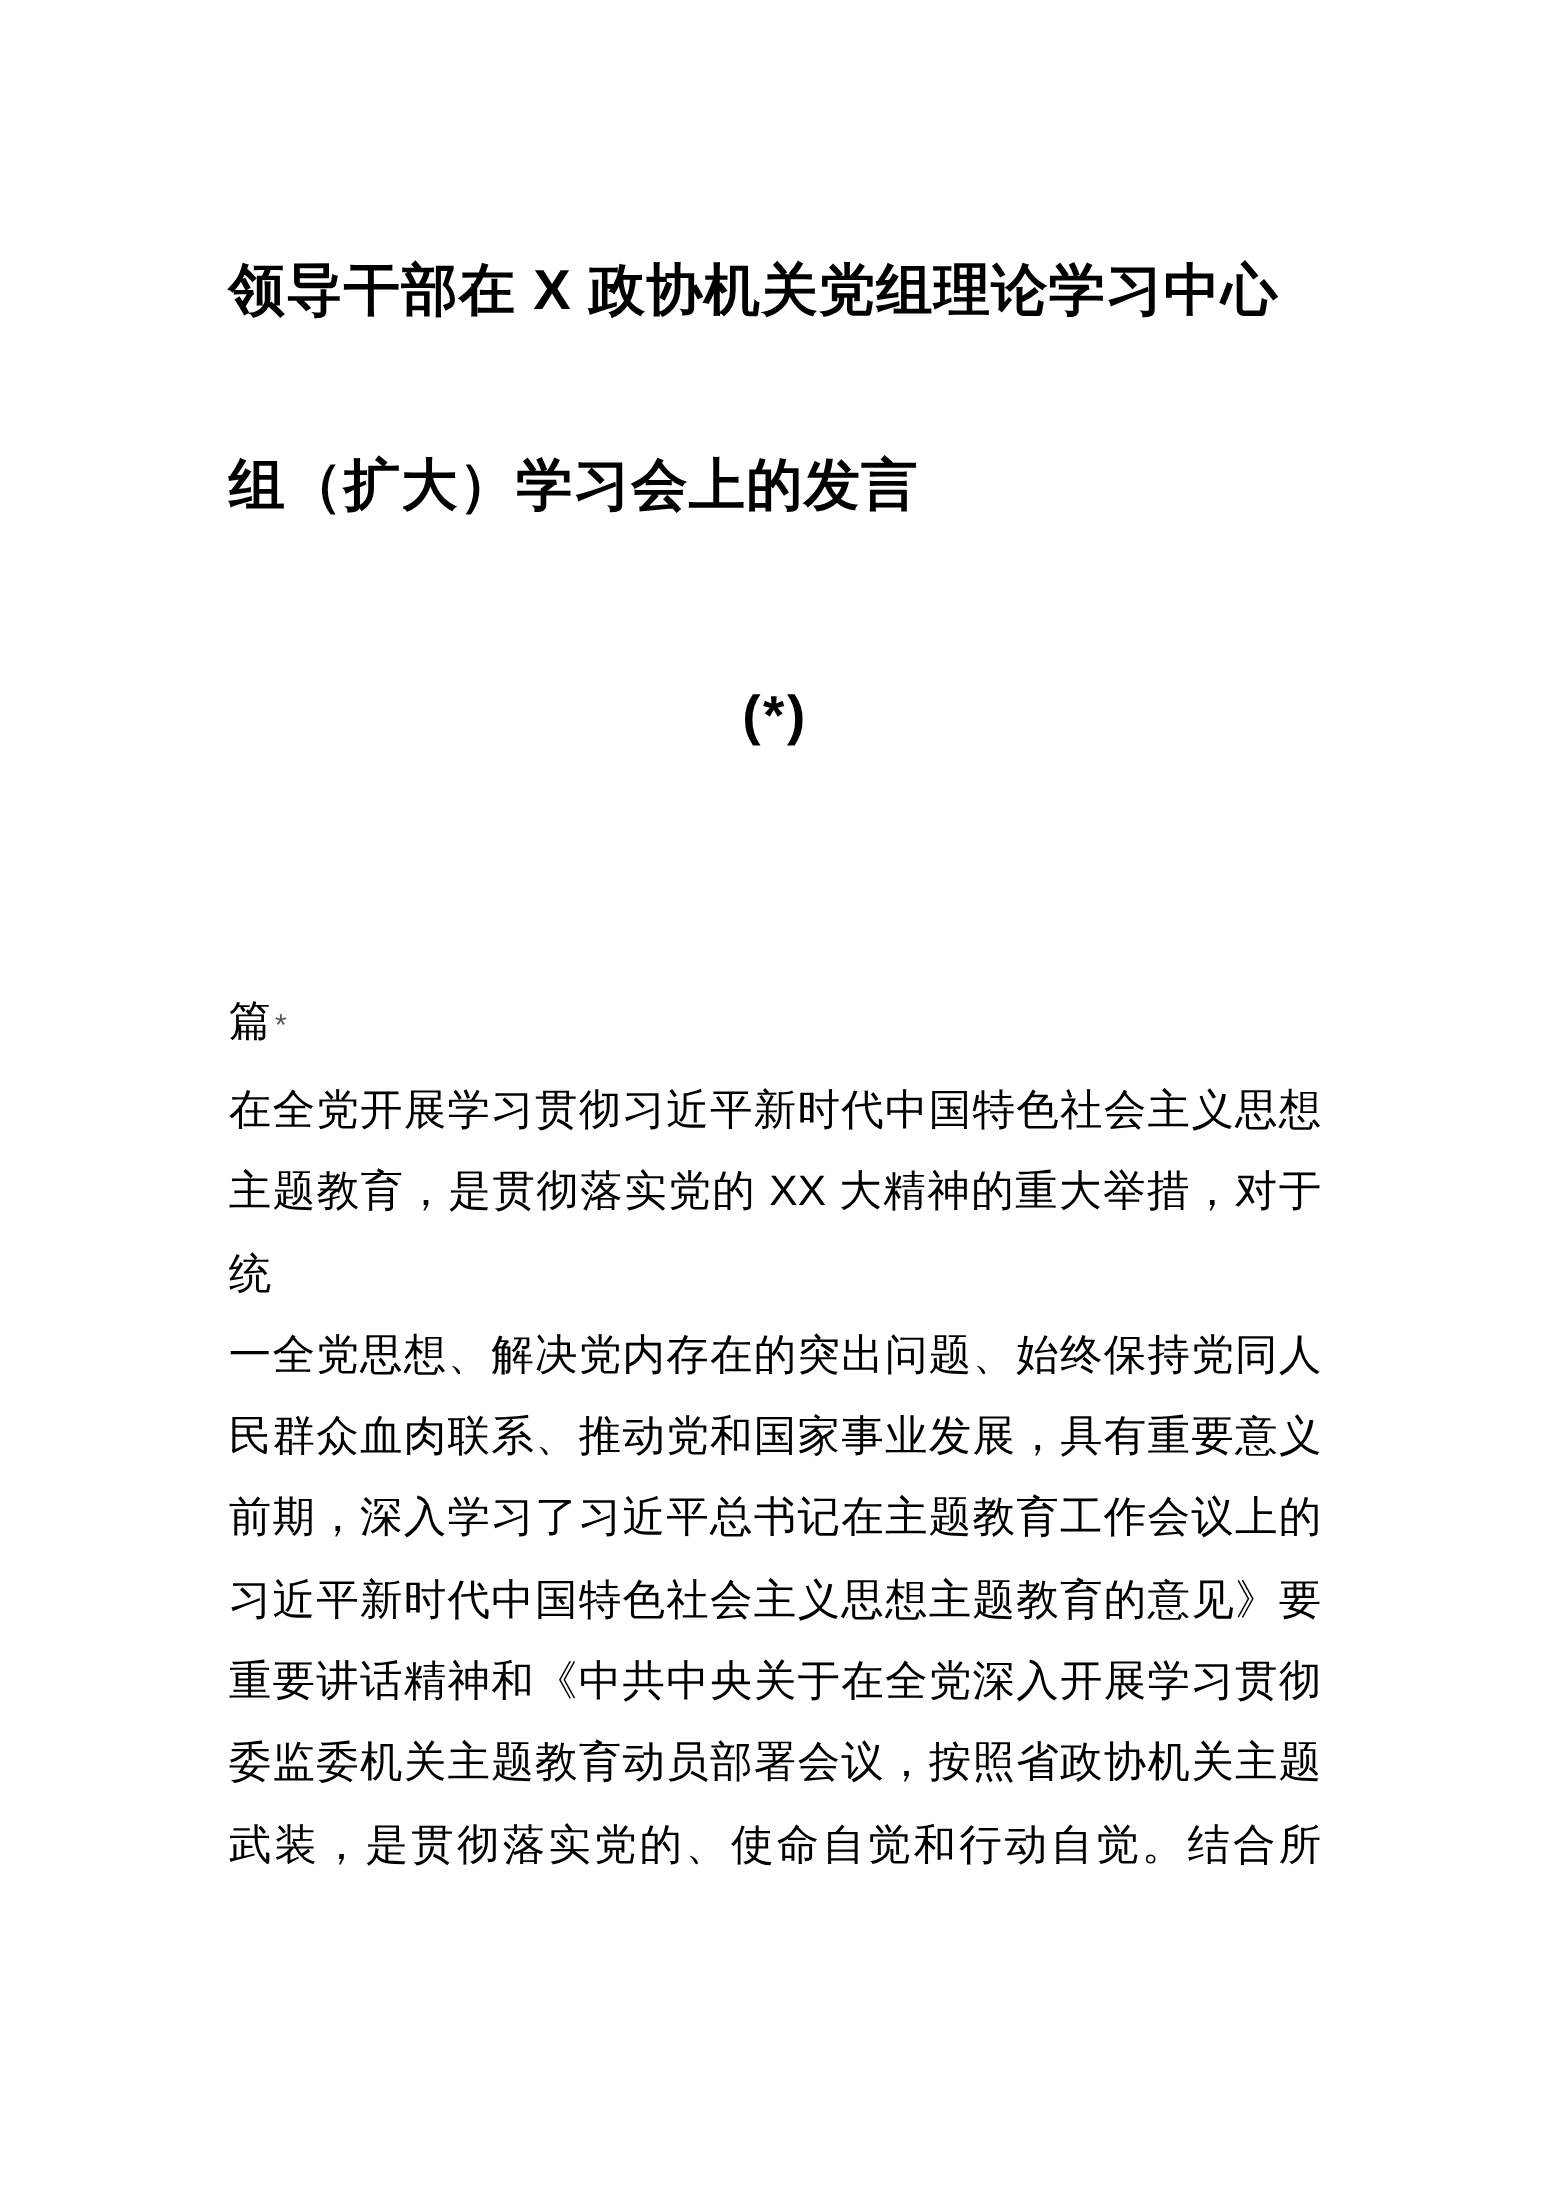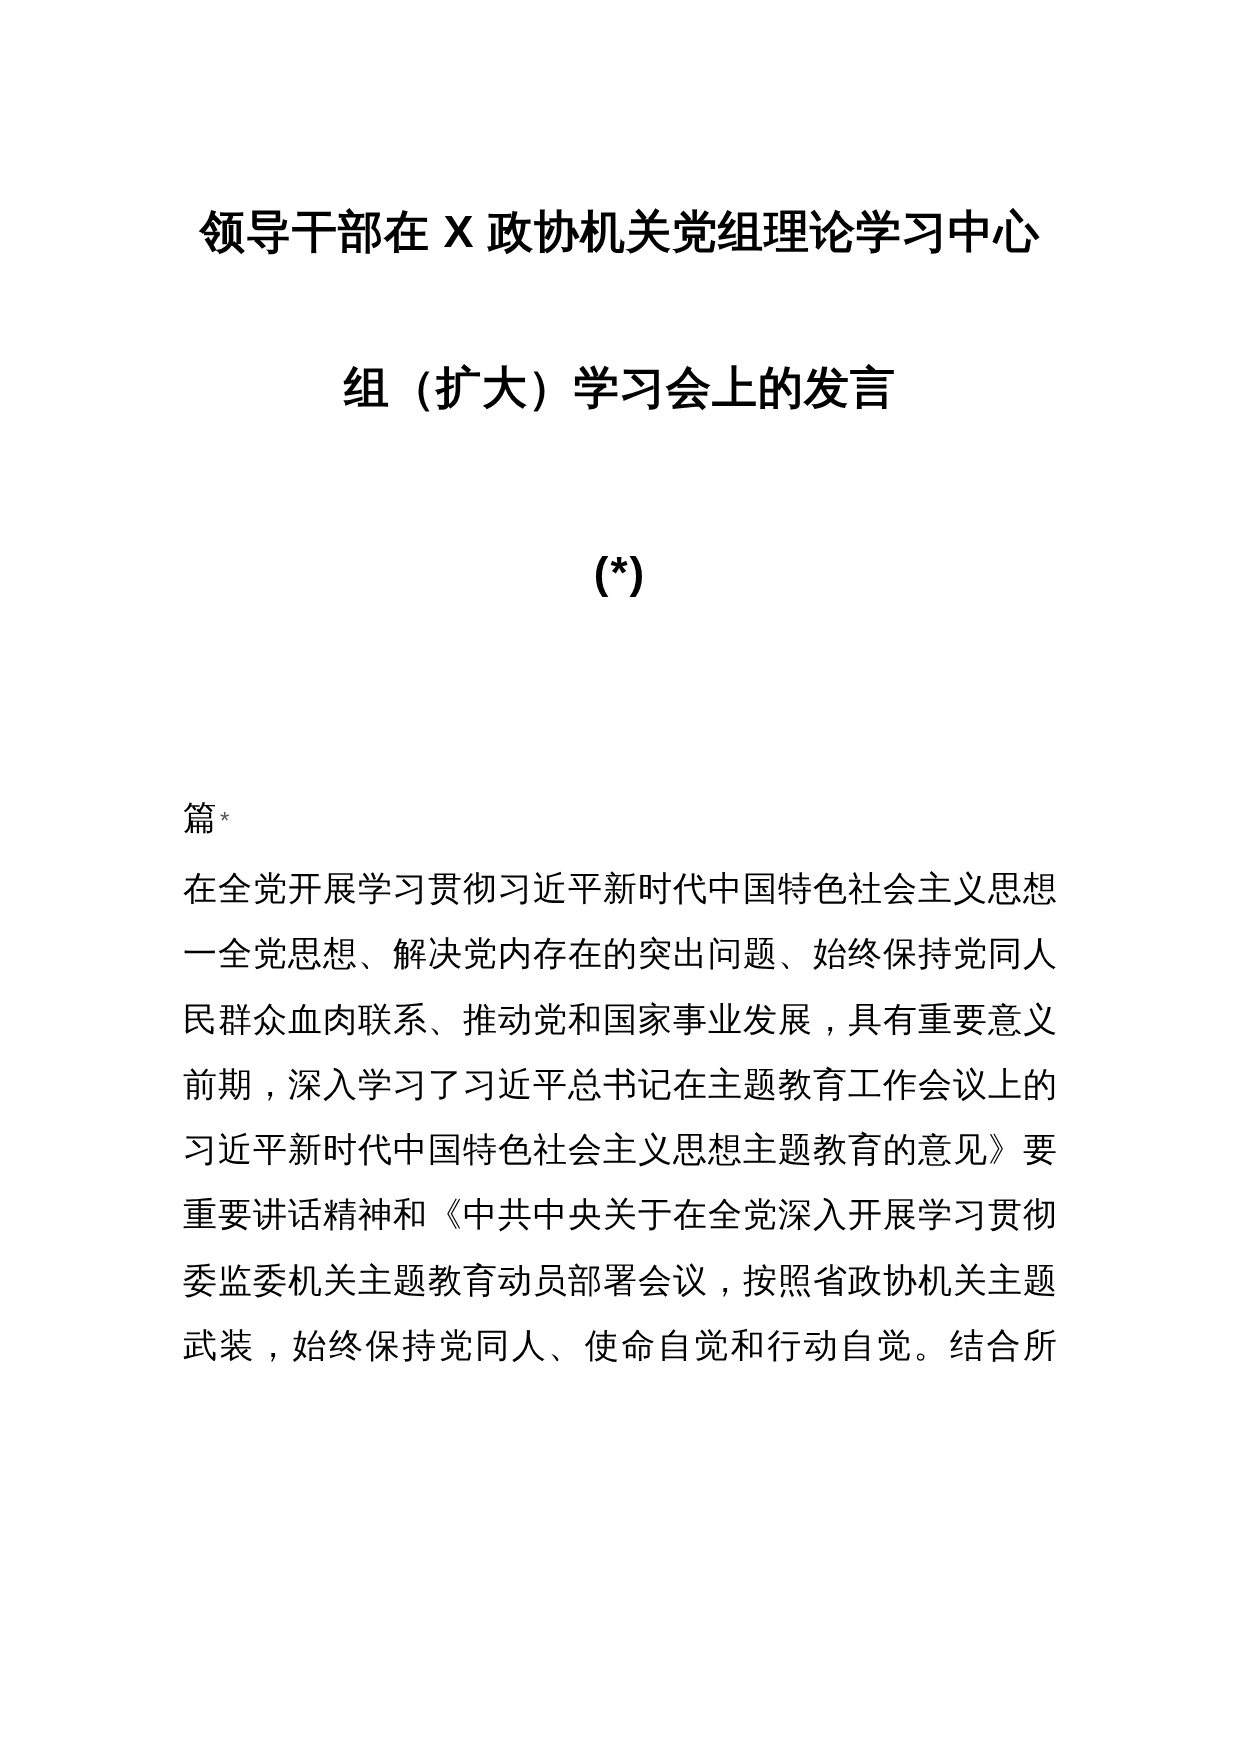--- a/index.html
+++ b/index.html
@@ -16,21 +16,20 @@
     color: #000000;
     font-family: "Liberation Sans", "DejaVu Sans", sans-serif;
     box-sizing: border-box;
     padding: 154px 183px 0 183px;
     overflow: hidden;
   }
   .title {
     margin: 0;
     font-size: 45px;
     font-weight: 900;
-    text-align: center;
     line-height: 156px;
     letter-spacing: 1px;
   }
   .title-line {
     display: block;
     white-space: nowrap;
   }
   .subtitle {
     margin-top: 77px;
     font-size: 44px;
@@ -74,22 +73,23 @@
   </h1>
 
   <div class="subtitle">(*)</div>
 
   <div class="section-label">
     <span>篇</span><span class="footnote-mark">*</span>
   </div>
 
   <div class="body-text">
       <div class="body-line">在全党开展学习贯彻习近平新时代中国特色社会主义思想</div>
+      <div class="body-line">主题教育，是贯彻落实党的 XX 大精神的重大举措，对于统</div>
       <div class="body-line">一全党思想、解决党内存在的突出问题、始终保持党同人</div>
       <div class="body-line">民群众血肉联系、推动党和国家事业发展，具有重要意义</div>
       <div class="body-line">前期，深入学习了习近平总书记在主题教育工作会议上的</div>
       <div class="body-line">习近平新时代中国特色社会主义思想主题教育的意见》要</div>
       <div class="body-line">重要讲话精神和《中共中央关于在全党深入开展学习贯彻</div>
       <div class="body-line">委监委机关主题教育动员部署会议，按照省政协机关主题</div>
-      <div class="body-line">武装，始终保持党同人、使命自觉和行动自觉。结合所</div>
+      <div class="body-line">武装，是贯彻落实党的、使命自觉和行动自觉。结合所</div>
     </div>
 
 </div>
 
 </body></html>

